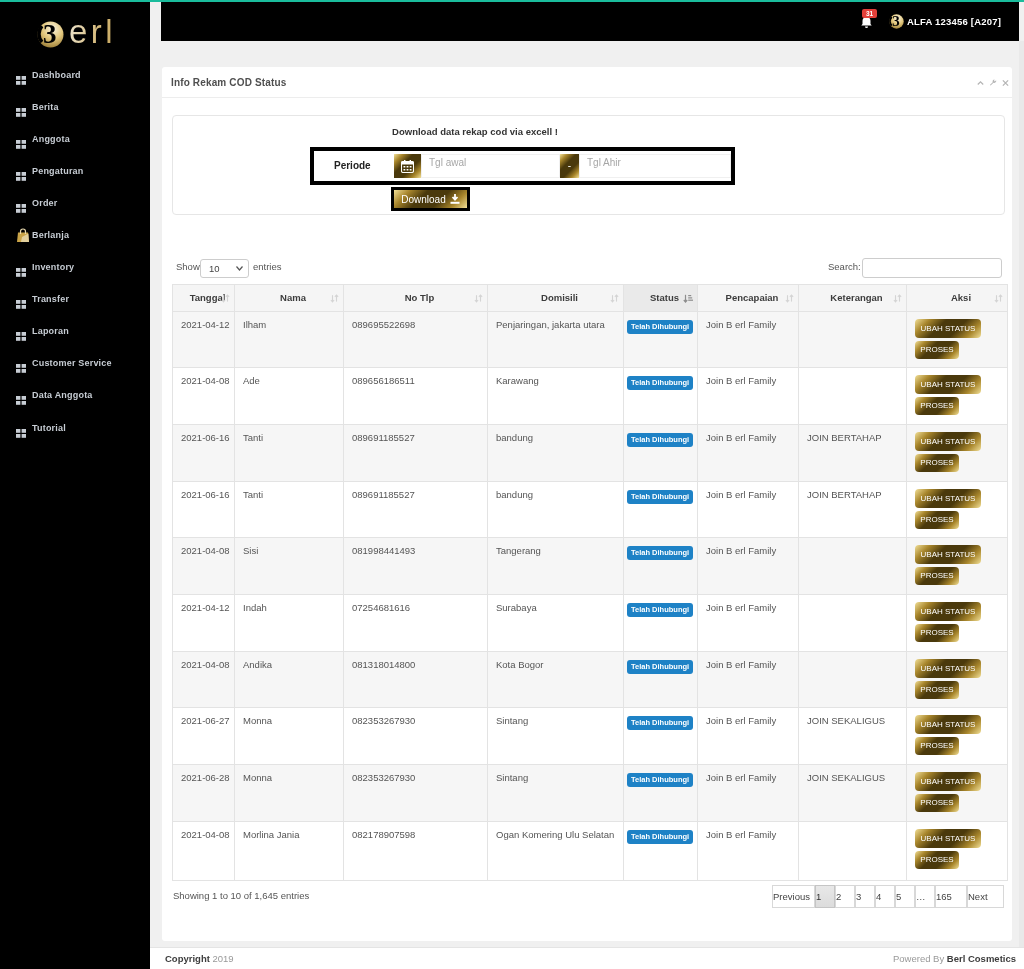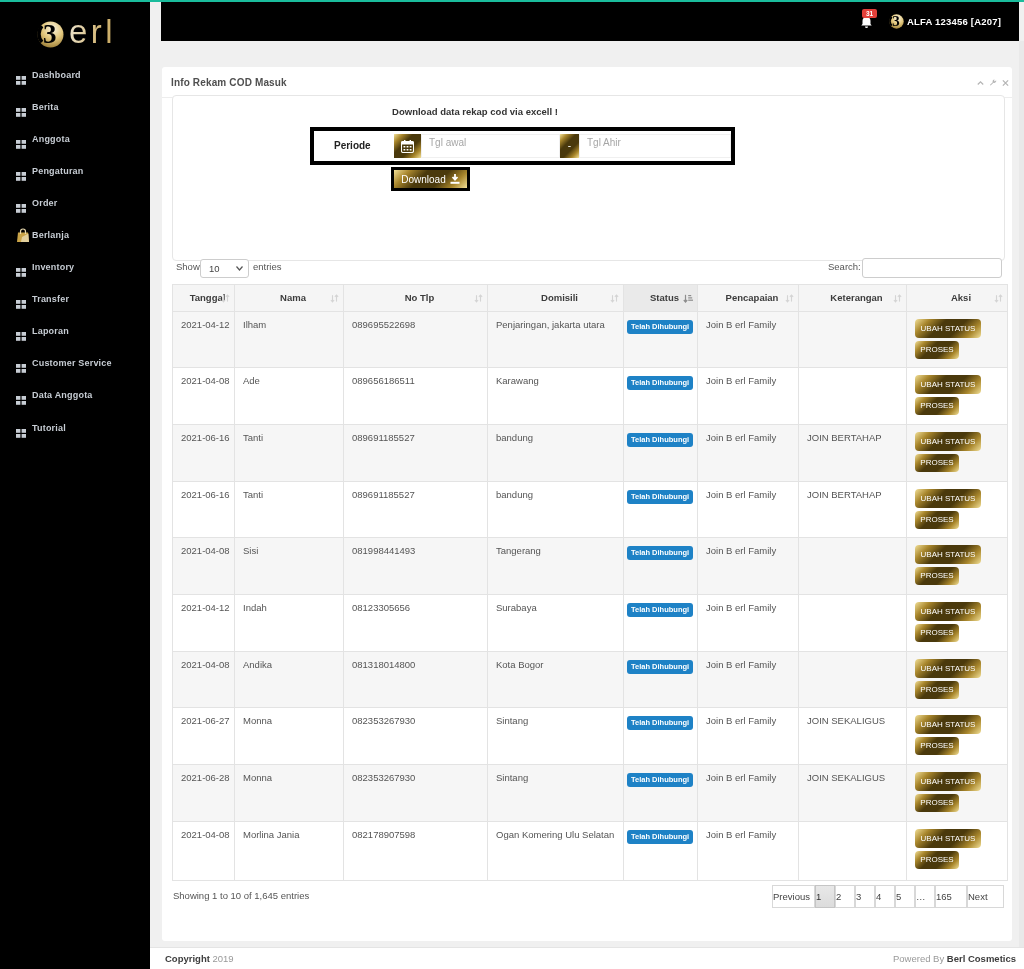--- a/index.html
+++ b/index.html
@@ -32,21 +32,21 @@
   color:#fff; font-size:6.5px; font-weight:bold; text-align:center; line-height:9px; }
 .avatar { position:absolute; left:728px; top:12px; }
 .uname { position:absolute; left:746px; top:0; height:39px; line-height:39px; color:#fff; font-size:9.5px; font-weight:bold; letter-spacing:0.2px; }
 
 
 .card { position:absolute; left:162px; top:67px; width:850px; height:874px; background:#fff; border-radius:3px; }
 .card-h { position:absolute; left:0; top:0; width:100%; height:31px; border-bottom:1px solid #ededed; }
 .card-h .title { position:absolute; left:9px; top:0; line-height:31px; font-size:10px; letter-spacing:0.15px; font-weight:bold; color:#4f4f4f; }
 .card-h .tools { position:absolute; right:3px; top:0; height:31px; display:flex; align-items:center; gap:5px; }
 
-.panel { position:absolute; left:10px; top:28px; width:833px; height:166px; border:1px solid #e6e6e6; border-radius:4px; background:#fff; }
+.panel { position:absolute; left:10px; top:48px; width:833px; height:100px; border:1px solid #e6e6e6; border-radius:4px; background:#fff; }
 .panel .ptitle { position:absolute; left:0; top:10px; width:604px; text-align:center; font-size:9.5px; font-weight:bold; color:#333; }
 .pbox { position:absolute; left:137px; top:31px; width:425px; height:38px; border:4px solid #000; background:#fff; }
 .pbox .plabel { position:absolute; left:20px; top:0; line-height:30px; font-size:10px; font-weight:bold; color:#222; }
 .goldbtn { background:linear-gradient(135deg,#f2e098 0%,#a8862c 18%,#4a390c 38%,#4a390c 62%,#a8862c 82%,#f2e098 100%); }
 .pbox .cal1 { position:absolute; left:80px; top:3px; width:27px; height:24px; display:flex; align-items:center; justify-content:center; }
 .pbox .in1 { position:absolute; left:107px; top:3px; width:139px; height:24px; border:1px solid #f0f0f0; }
 .pbox .cal2 { position:absolute; left:246px; top:3px; width:19px; height:24px; color:#fff; font-size:10px; text-align:center; line-height:24px; }
 .pbox .in2 { position:absolute; left:265px; top:3px; width:152px; height:24px; border:1px solid #f0f0f0; }
 .pbox .ph { position:absolute; top:0; line-height:24px; font-size:10px; color:#a6a6a6; }
 .dlbtn { position:absolute; left:218px; top:71px; width:79px; height:24px; border:3px solid #000;
@@ -231,21 +231,21 @@
         <circle cx="13.5" cy="13.5" r="13" fill="url(#gold)"></circle>
         <text x="6" y="22" font-family="Liberation Serif" font-weight="bold" font-size="27" fill="#000">3</text>
         <path d="M5 5 A 12 12 0 0 0 5 21" stroke="#000" stroke-width="3.5" fill="none"></path>
       </svg></span>
   <span class="uname">ALFA 123456 [A207]</span>
 </div>
 <div class="rightstrip"></div>
 
 <div class="card">
   <div class="card-h">
-    <span class="title">Info Rekam COD Masuk</span>
+    <span class="title">Info Rekam COD Status</span>
     <span class="tools">
       <svg width="7" height="6" viewBox="0 0 9 6">
           <path d="M1 5 L4.5 1.5 L8 5" stroke="#b5b5b5" stroke-width="1.6" fill="none"></path>
         </svg>
       <svg width="8" height="9" viewBox="0 0 9 9">
           <path d="M6.3 1 a2.3 2.3 0 0 0-2.1 3.2 L1 7.4 L1.7 8 L5 4.8 a2.3 2.3 0 0 0 3-2.9 L6.6 3.3 L5.7 2.4 Z" fill="#b5b5b5"></path>
         </svg>
       <svg width="7" height="8" viewBox="0 0 8 8">
           <path d="M1 1 L7 7 M7 1 L1 7" stroke="#b5b5b5" stroke-width="1.5"></path>
         </svg>
@@ -439,21 +439,21 @@
           <td>Join B erl Family</td>
           <td></td>
           <td class="aksi">
             <div class="btn-u goldbtn">UBAH STATUS</div>
             <div class="btn-p goldbtn">PROSES</div>
           </td>
         </tr>
       <tr class="even">
           <td>2021-04-12</td>
           <td>Indah</td>
-          <td>08123305656</td>
+          <td>07254681616</td>
           <td>Surabaya</td>
           <td class="st"><span class="tdbadge">Telah Dihubungi</span></td>
           <td>Join B erl Family</td>
           <td></td>
           <td class="aksi">
             <div class="btn-u goldbtn">UBAH STATUS</div>
             <div class="btn-p goldbtn">PROSES</div>
           </td>
         </tr>
       <tr class="odd">

